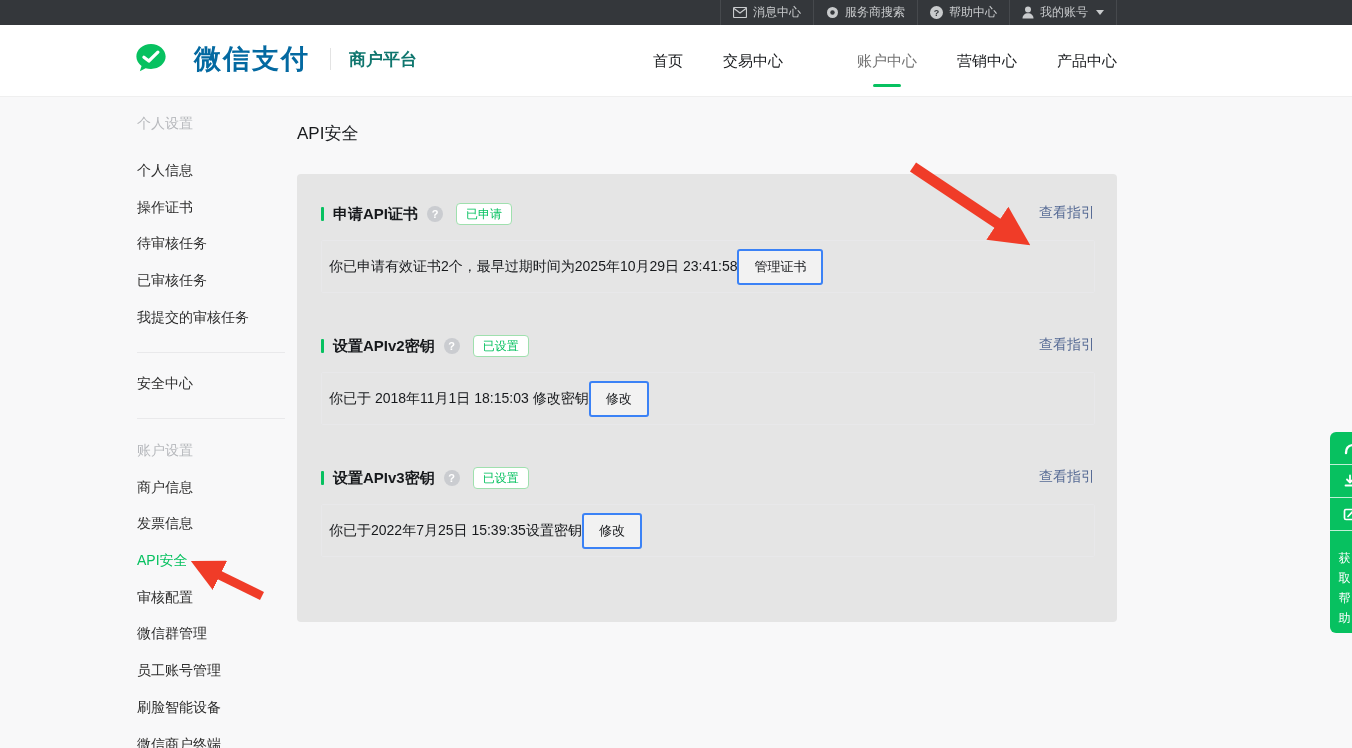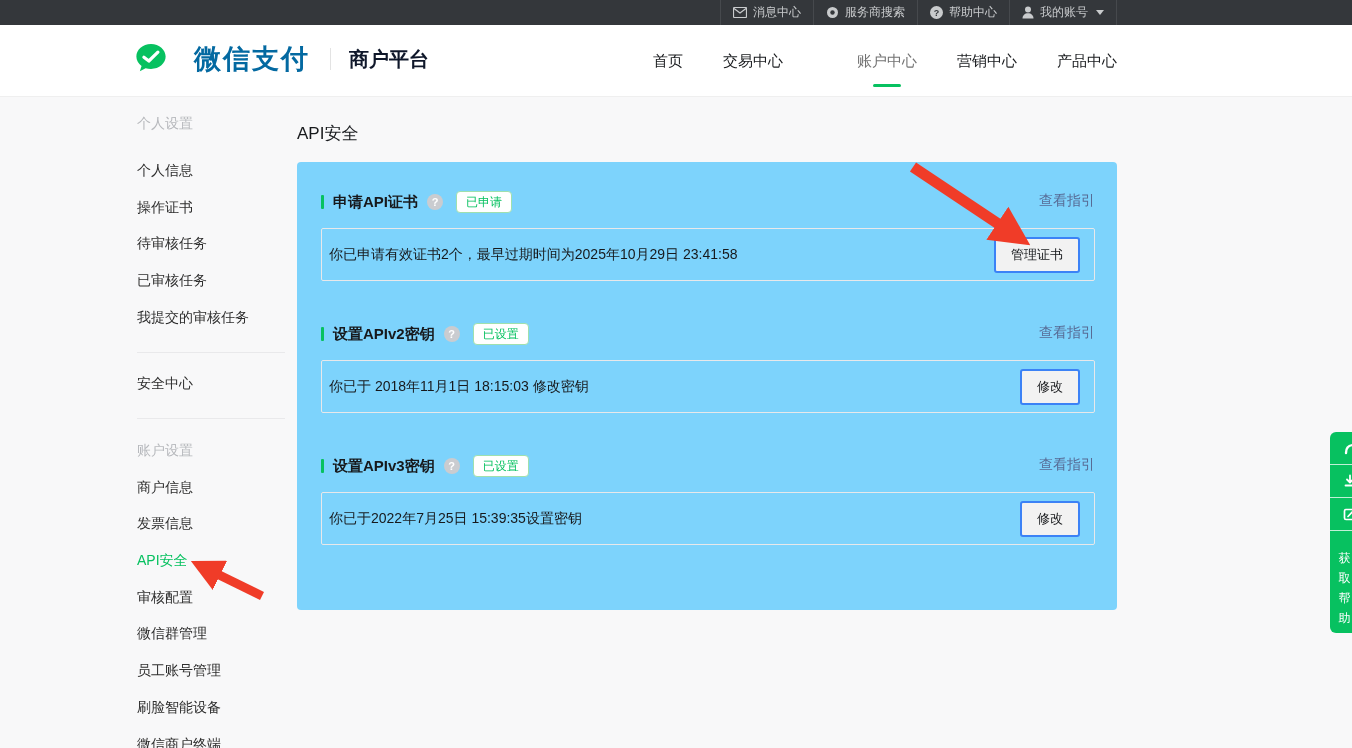--- a/index.html
+++ b/index.html
@@ -32,21 +32,21 @@
 
   
   .header {
     position:absolute; top:25px; left:0; width:1352px; height:72px;
     background:#ffffff; border-bottom:1px solid #efefef;
   }
   .logo-wrap { position:absolute; left:134px; top:16px; display:flex; align-items:center; }
   .logo-bubble { width:34px; height:34px; }
   .logo-text { font-size:27px; color:#0369a1; letter-spacing:2px; margin-left:26px; font-weight:700; }
   .logo-divider { width:1px; height:22px; background:#e3e3e3; margin:0 18px 0 20px; }
-  .portal-label { font-size:20px; font-weight:700; color:#0f172a; }
+  .portal-label { font-size:17px; font-weight:700; color:#0f766e; }
 
   .nav { position:absolute; right:233px; top:0; height:72px; display:flex; align-items:flex-start; gap:36px; }
   .nav-item {
     position:relative; font-size:15px; color:#17191c; cursor:pointer; padding:0 2px;
     height:72px; display:flex; align-items:center;
   }
   .nav-item.active { color:#737373; font-weight:400;margin-left:34px; }
   .nav-item.active::after {
     content:""; position:absolute; left:50%; transform:translateX(-50%);
     bottom:10px; width:28px; height:3px; border-radius:2px; background:#07c160;
@@ -58,40 +58,40 @@
   
   .sidebar { position:absolute; top:97px; left:137px; width:150px; }
   .side-row { position:absolute; left:0; height:20px; line-height:20px; font-size:14px; color:#2e2e2e; cursor:pointer; white-space:nowrap; }
   .side-row.section { color:#b7b9bd; cursor:default; }
   .side-row.active { color:#07c160; }
   .side-divider { position:absolute; left:0; width:148px; height:1px; background:#e9e9eb; }
 
   
   .page-title { position:absolute; left:297px; top:122px; font-size:17px; font-weight:500; color:#17191c; }
   .card {
-    position:absolute; left:297px; top:162px; width:820px; height:448px;
-    background:#7dd3fc; border-radius:4px;
+    position:absolute; left:297px; top:174px; width:820px; height:448px;
+    background:#e5e5e5; border-radius:4px;
   }
   .section-block { position:absolute; left:24px; right:22px; }
   .sec-head { position:relative; display:flex; align-items:center; height:24px; }
   .sec-bar { width:3px; height:14px; background:#07c160; border-radius:1px; margin-right:9px; }
   .sec-title { font-size:15px; font-weight:700; color:#17191c; }
   .qmark {
     width:16px; height:16px; border-radius:50%; background:#caccd0; color:#ffffff;
     font-size:11px; font-weight:700; display:flex; align-items:center; justify-content:center;
     margin-left:9px; cursor:pointer;
   }
   .status-badge {
     margin-left:13px; font-size:12px; color:#07c160; border:1px solid #9fe0ae;
     border-radius:4px; padding:3px 9px; line-height:14px; background:#fff;
   }
   .guide-link { position:absolute; right:0; top:2px; font-size:14px; color:#576b95; font-weight:500; cursor:pointer; }
   .sec-box {
     margin-top:14px; height:53px; border:1px solid #e8e8ea; border-radius:2px;
-    display:flex; align-items:center; justify-content:space-between; padding:0 14px 0 7px;
+    display:flex; align-items:center; justify-content:flex-start; padding:0 14px 0 7px;
   }
   .sec-desc { font-size:14px; color:#17191c; }
   .action-btn {
     font-size:13px; color:#17191c; background:#f2f2f2; border:2px solid #3b82f6;
     border-radius:3px; padding:7px 15px; cursor:pointer; white-space:nowrap;
     font-family:"Liberation Sans","DejaVu Sans",sans-serif;
   }
 
   
   .arrows { position:absolute; top:0; left:0; pointer-events:none; z-index:60; }

